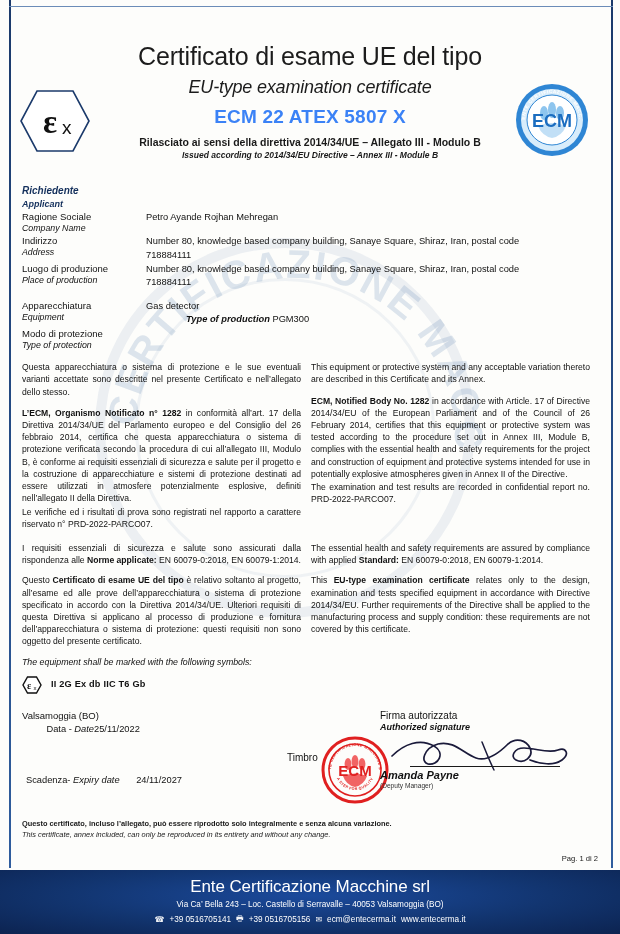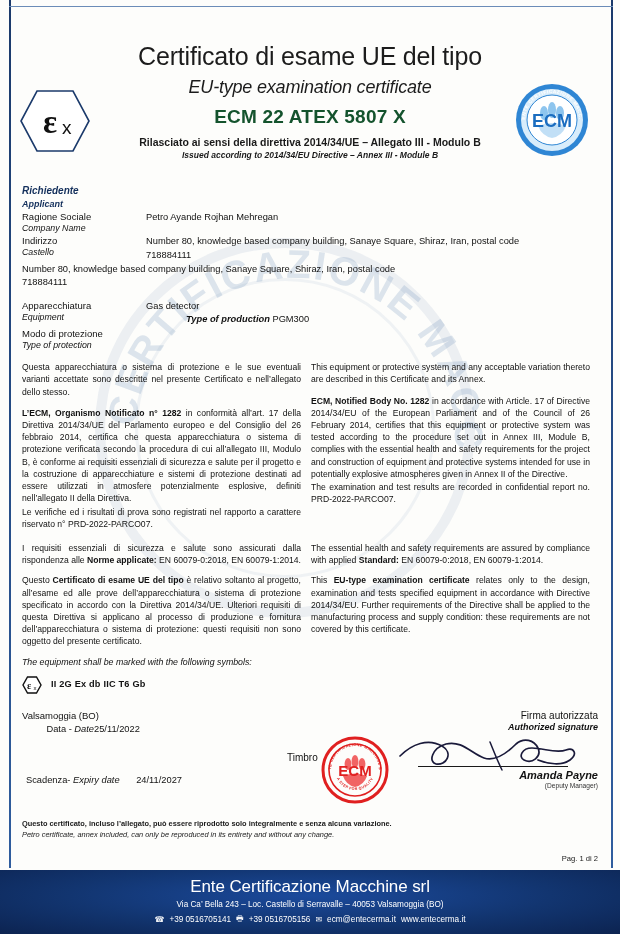--- a/index.html
+++ b/index.html
@@ -96,21 +96,21 @@
   .title-en {
     font-size: 18px;
     font-style: italic;
     color: #1c1c1c;
     margin-top: 6px;
     letter-spacing: -0.2px;
   }
   .cert-number {
     font-size: 19px;
     font-weight: bold;
-    color: #14532d;
+    color: #3b82f6;
     margin-top: 8px;
     letter-spacing: 0.2px;
   }
   .issued-it {
     font-size: 10.5px;
     font-weight: bold;
     color: #1a1a1a;
     margin-top: 8px;
   }
   .issued-en {
@@ -241,23 +241,23 @@
   }
   .stamp {
     position: absolute;
     left: 299px; top: 26px;
     width: 68px; height: 68px;
   }
   .stamp svg { display: block; }
 
   .sig-right {
     position: absolute;
-    right: 0; top: 0;
+    right: 8px; top: 0;
     width: 210px;
-    text-align: right;
+    text-align: left;
   }
   .sig-it { font-size: 10px; color: #111; }
   .sig-en { font-size: 9px; font-style: italic; font-weight: bold; color: #111; margin-top: 1px; }
   .sig-draw { height: 40px; position: relative; }
   .sig-draw svg { position: absolute; left: 10px; top: -2px; }
   .sig-line {
     border-top: 1px solid #1a1a1a;
     width: 150px;
     margin: 0 auto;
     position: relative;
@@ -406,29 +406,33 @@
         <div class="app-label">
           <span>Ragione Sociale</span>
           <span class="en">Company Name</span>
         </div>
         <div class="app-value">Petro Ayande Rojhan Mehregan</div>
       </div>
 
       <div class="app-row">
         <div class="app-label">
           <span>Indirizzo</span>
-          <span class="en">Castello</span>
+          <span class="en">Address</span>
         </div>
         <div class="app-value">
           <span>Number 80, knowledge based company building, Sanaye Square, Shiraz, Iran, postal code</span>
           <span class="line2">718884111</span>
         </div>
       </div>
 
       <div class="app-row">
+        <div class="app-label">
+          <span>Luogo di produzione</span>
+          <span class="en">Place of production</span>
+        </div>
         <div class="app-value">
           <span>Number 80, knowledge based company building, Sanaye Square, Shiraz, Iran, postal code</span>
           <span class="line2">718884111</span>
         </div>
       </div>
 
       <div class="spacer-8"></div>
 
       <div class="app-row">
         <div class="app-label">
@@ -559,21 +563,21 @@
         <div class="sig-line"></div>
         <div class="sig-name">Amanda Payne</div>
         <div class="sig-role">(Deputy Manager)</div>
       </div>
     </div>
 
   </div>
 
   <div class="disclaimer">
     <div class="it">Questo certificato, incluso l’allegato, può essere riprodotto solo integralmente e senza alcuna variazione.</div>
-    <div class="en">Petro certificate, annex included, can only be reproduced in its entirety and without any change.</div>
+    <div class="en">This certificate, annex included, can only be reproduced in its entirety and without any change.</div>
   </div>
 
   <div class="page-num">Pag. 1 di 2</div>
 
   <div class="footer-bar">
     <div class="footer-name">Ente Certificazione Macchine srl</div>
     <div class="footer-addr">Via  Ca’ Bella 243 – Loc. Castello di Serravalle – 40053 Valsamoggia (BO)</div>
     <div class="footer-contact">
       <span class="ic">☎</span>
       <span>+39 0516705141</span>

